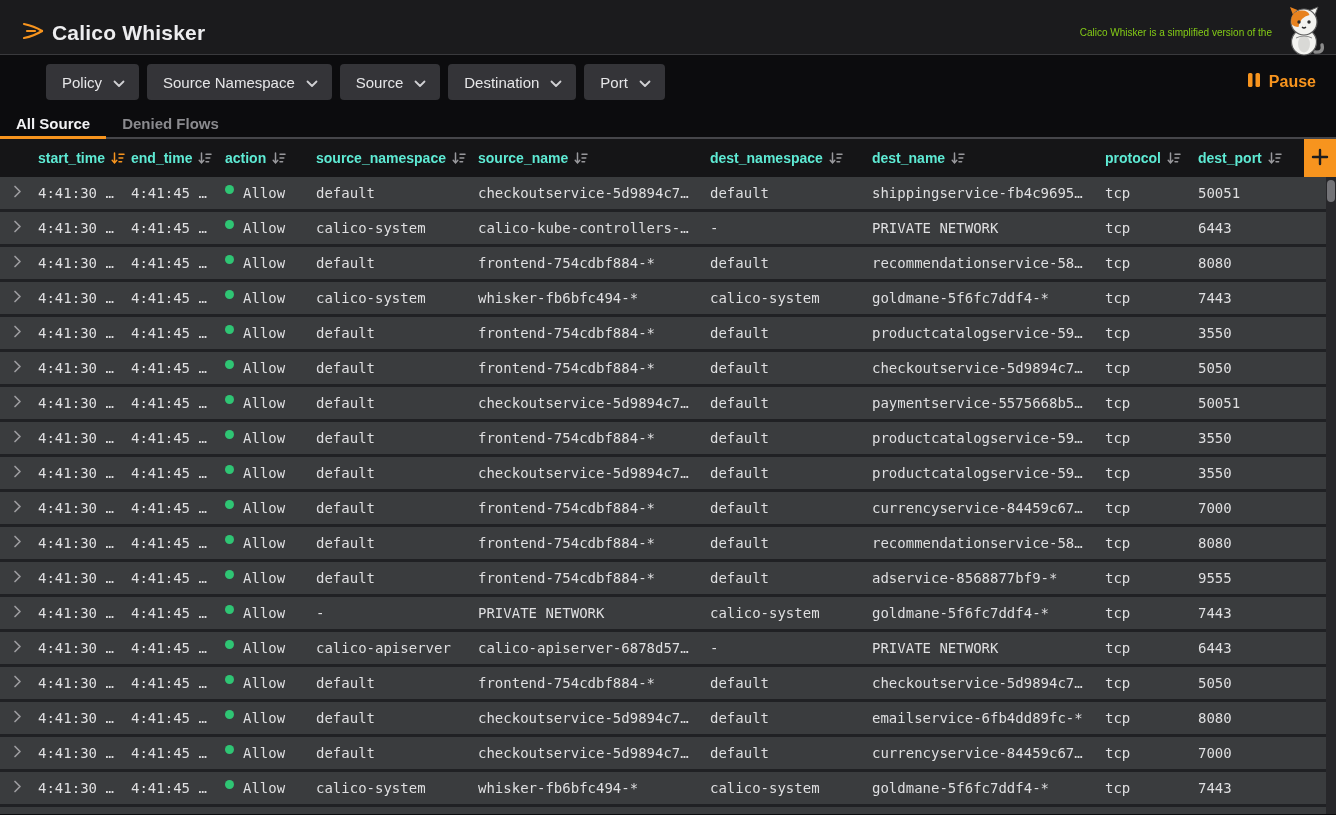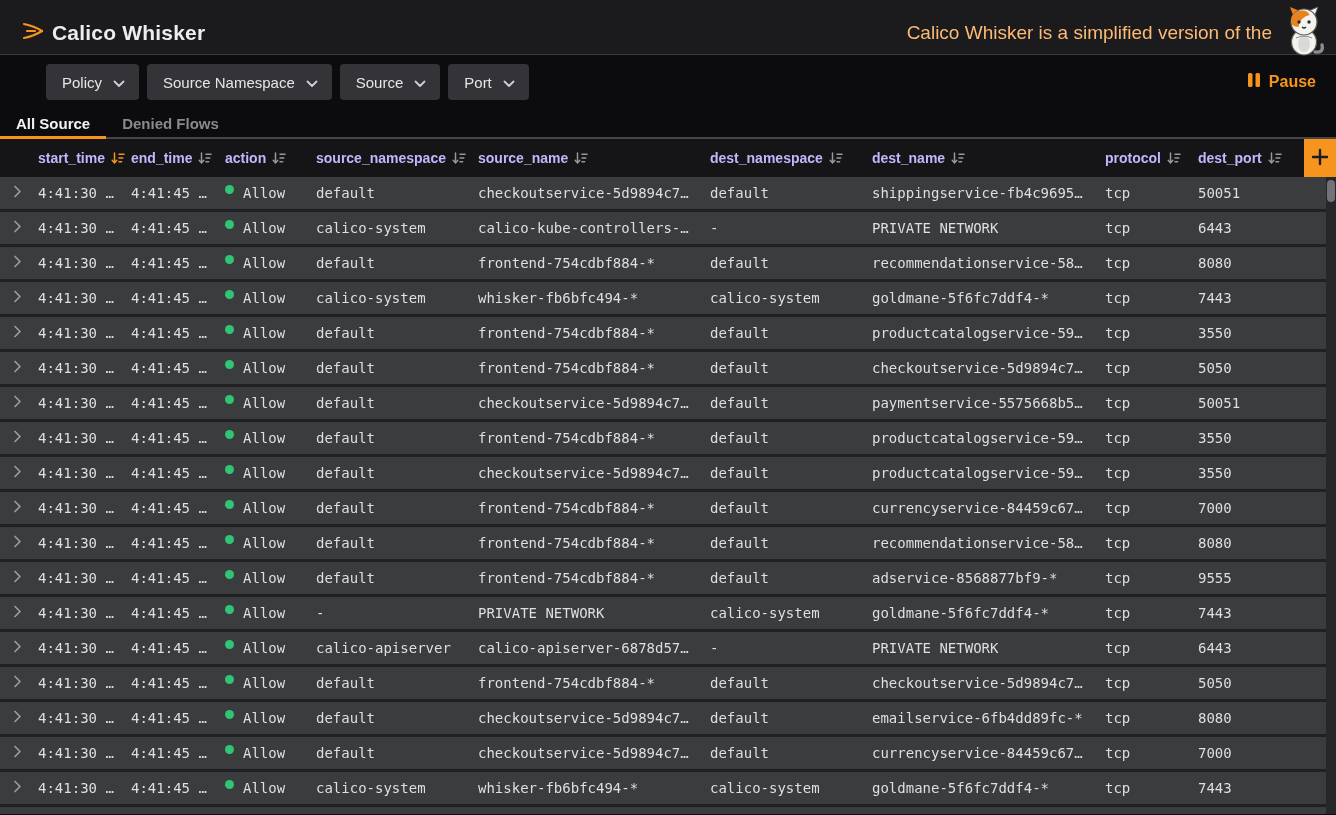--- a/index.html
+++ b/index.html
@@ -23,21 +23,21 @@
   
   .banner{
     height:55px;border-bottom:1px solid #3a3a3d;background:var(--banner-bg);
     display:flex;align-items:center;justify-content:space-between;
     padding:12px 8px 0 20px;
   }
   .brand{display:flex;align-items:center;gap:6px;}
   .brand-name{color:#ededef;font-size:21px;font-weight:bold;letter-spacing:.2px;}
   .banner-right{display:flex;align-items:center;gap:10px;}
   .tagline{text-align:right;line-height:20px;}
-  .tagline-line1{color:#fdba74;font-size:19px;}
+  .tagline-line1{color:#84cc16;font-size:10px;}
   .tagline-link{color:var(--accent);font-size:15px;font-weight:bold;text-decoration:none;cursor:pointer;display:inline-block;}
   
   .filterbar{
     height:54px;display:flex;align-items:center;justify-content:space-between;
     padding:0 14px 0 10px;background:var(--page-bg);
   }
   .chips{display:flex;gap:8px;padding-left:36px;}
   .chip{
     height:36px;background:var(--chip-bg);border:none;border-radius:4px;
     color:#e6e6e8;font-size:15px;font-family:inherit;
@@ -61,21 +61,21 @@
   
   .table{position:relative;}
   .thead{display:flex;height:38px;background:var(--header-bg);}
   .thead-cols{
     display:grid;
     grid-template-columns:28px 93px 94px 91px 162px 232px 162px 233px 93px 1fr;
     width:1304px;padding-left:10px;align-items:center;
   }
   .th{
     display:flex;align-items:center;gap:6px;
-    color:#c4b5fd;font-size:14px;font-weight:bold;cursor:pointer;
+    color:#5eead4;font-size:14px;font-weight:bold;cursor:pointer;
     white-space:nowrap;overflow:hidden;
   }
   .add-btn{
     width:32px;height:38px;background:var(--accent);border:none;
     display:flex;align-items:center;justify-content:center;cursor:pointer;flex:none;
   }
   .tbody{height:637px;width:1326px;overflow:hidden;}
   .row{
     display:grid;
     grid-template-columns:28px 93px 94px 91px 162px 232px 162px 233px 93px 1fr;
@@ -145,20 +145,26 @@
             <path d="M1.5 1.5 L6 6 L10.5 1.5" stroke="#d0d0d3" stroke-width="1.8" stroke-linecap="round" stroke-linejoin="round"></path>
           </svg></span>
       </button>
       <button class="chip">
         <span>Source</span>
         <span><svg width="12" height="8" viewBox="0 0 12 8" fill="none">
             <path d="M1.5 1.5 L6 6 L10.5 1.5" stroke="#d0d0d3" stroke-width="1.8" stroke-linecap="round" stroke-linejoin="round"></path>
           </svg></span>
       </button>
       <button class="chip">
+        <span>Destination</span>
+        <span><svg width="12" height="8" viewBox="0 0 12 8" fill="none">
+            <path d="M1.5 1.5 L6 6 L10.5 1.5" stroke="#d0d0d3" stroke-width="1.8" stroke-linecap="round" stroke-linejoin="round"></path>
+          </svg></span>
+      </button>
+      <button class="chip">
         <span>Port</span>
         <span><svg width="12" height="8" viewBox="0 0 12 8" fill="none">
             <path d="M1.5 1.5 L6 6 L10.5 1.5" stroke="#d0d0d3" stroke-width="1.8" stroke-linecap="round" stroke-linejoin="round"></path>
           </svg></span>
       </button>
     </div>
   <button class="pause-btn">
     <span>
       <svg width="14" height="16" viewBox="0 0 14 16">
         <rect x="1" y="1" width="4.5" height="14" rx="1.6" fill="#f7941e"></rect>

